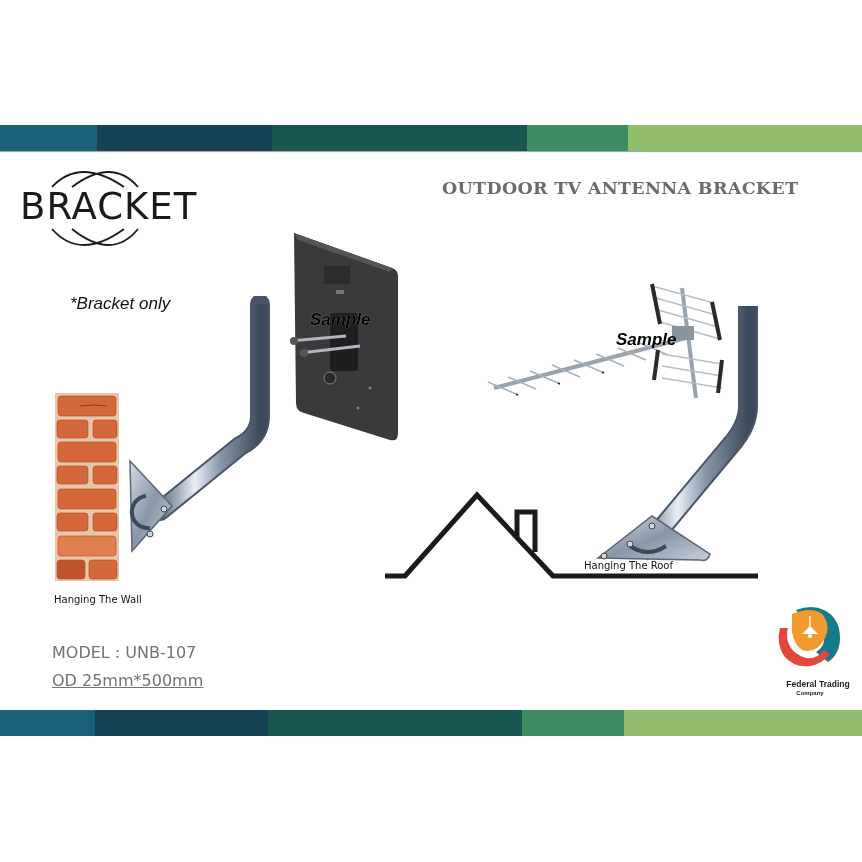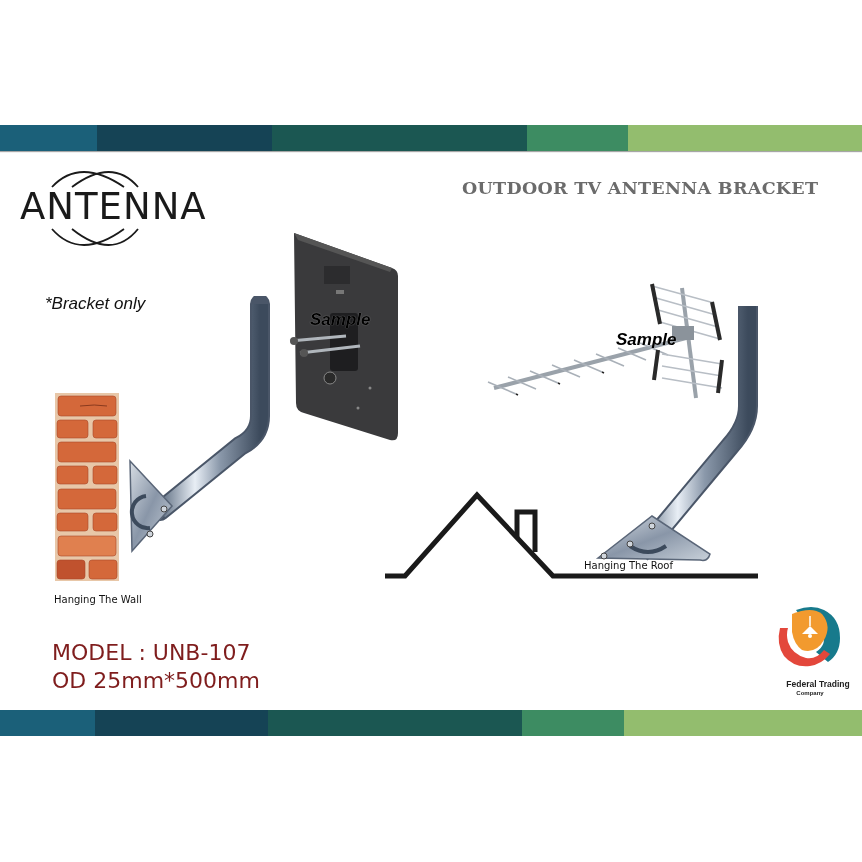--- a/index.html
+++ b/index.html
@@ -6,21 +6,21 @@
   body { width:862px; height:862px; position:relative; overflow:hidden; font-family:"DejaVu Sans", sans-serif; }
   .abs { position:absolute; }
   .band { position:absolute; left:0; width:862px; height:26px; display:flex; }
   .band .seg { height:100%; }
   .band-top { top:125px; box-shadow:0 1px 1px rgba(0,0,0,0.35); }
   .band-bot { top:710px; }
   .logo-text { font-family:"DejaVu Sans", sans-serif; font-size:37px; color:#1a1a1a; letter-spacing:1px; font-weight:400; }
   .title { font-family:"DejaVu Serif", serif; font-weight:bold; font-size:17.5px; color:#6b6b6b; letter-spacing:0.3px; white-space:nowrap; }
   .note { font-family:"Liberation Sans", sans-serif; font-style:italic; font-size:17px; color:#111; }
   .caption { font-family:"DejaVu Sans", sans-serif; font-size:10px; color:#111; white-space:nowrap; }
-  .spec { font-family:"DejaVu Sans", sans-serif; font-size:22px; color:#7f1d1d; white-space:nowrap; line-height:25px;text-align:right; }
+  .spec { font-family:"DejaVu Sans", sans-serif; font-size:16px; color:#737373; white-space:nowrap; line-height:25px;text-align:right; }
   .sample { font-family:"Liberation Sans", sans-serif; font-style:italic; font-weight:bold; font-size:17px; color:#000000; text-shadow:0 0 1px rgba(255,255,255,0.6); white-space:nowrap; }
   .ftc-name { font-family:"Liberation Sans", sans-serif; font-weight:bold; font-size:8.5px; color:#222; white-space:nowrap; text-align:center; }
   .ftc-sub { font-family:"Liberation Sans", sans-serif; font-weight:bold; font-size:6px; color:#222; text-align:center; }
 </style>
 </head>
 <body>
 
 <div class="band band-top">
   <div class="seg" style="width:97px;background:#1b6079"></div>
   <div class="seg" style="width:175px;background:#154355"></div>
@@ -31,26 +31,26 @@
 
 <div class="abs" style="left:20px;top:165px;width:148px;height:86px;">
   <svg width="148" height="86" viewBox="0 0 148 86" style="position:absolute;left:0;top:0;">
     <g fill="none" stroke="#1a1a1a" stroke-width="1.8">
       <path d="M32 22 Q60 -8 104 22"></path>
       <path d="M52 22 Q92 -8 118 22"></path>
       <path d="M32 64 Q60 96 104 64"></path>
       <path d="M52 64 Q92 96 118 64"></path>
     </g>
   </svg>
-  <div class="abs logo-text" style="left:0;top:20px;">ANTENNA</div>
-</div>
-
-<div class="abs title" style="left:462px;top:178px;">OUTDOOR TV ANTENNA BRACKET</div>
-
-<div class="abs note" style="left:45px;top:294px;">*Bracket only</div>
+  <div class="abs logo-text" style="left:0;top:20px;">BRACKET</div>
+</div>
+
+<div class="abs title" style="left:442px;top:178px;">OUTDOOR TV ANTENNA BRACKET</div>
+
+<div class="abs note" style="left:70px;top:294px;">*Bracket only</div>
 
 <div class="abs" style="left:55px;top:393px;width:64px;height:188px;background:#e8c7a8;">
   <svg width="64" height="188" viewBox="0 0 64 188">
     <g fill="#d4683a" stroke="#a8482a" stroke-width="0.6">
       <rect x="3" y="3" width="58" height="20" rx="3"></rect>
       <rect x="2" y="27" width="31" height="18" rx="3"></rect>
       <rect x="38" y="27" width="24" height="18" rx="3"></rect>
       <rect x="3" y="49" width="58" height="20" rx="3"></rect>
       <rect x="2" y="73" width="31" height="18" rx="3"></rect>
       <rect x="38" y="73" width="24" height="18" rx="3"></rect>
@@ -173,21 +173,21 @@
   <path d="M40 250 Q58 262 76 250" stroke="#3c4a5c" stroke-width="4" fill="none"></path>
   <circle cx="62" cy="230" r="3" fill="#d0d6dd" stroke="#444" stroke-width="1"></circle>
   <circle cx="40" cy="248" r="3" fill="#d0d6dd" stroke="#444" stroke-width="1"></circle>
   <circle cx="14" cy="260" r="3" fill="#d0d6dd" stroke="#444" stroke-width="1"></circle>
 </svg>
 
 <div class="abs caption" style="left:54px;top:594px;">Hanging The Wall</div>
 <div class="abs caption" style="left:584px;top:560px;">Hanging The Roof</div>
 
 <div class="abs spec" style="left:52px;top:640px;">MODEL : UNB-107</div>
-<div class="abs spec" style="left:52px;top:668px;">OD 25mm*500mm</div>
+<div class="abs spec" style="left:52px;top:668px;text-decoration:underline;">OD 25mm*500mm</div>
 
 <div class="abs" style="left:766px;top:604px;width:88px;height:96px;">
   <svg width="88" height="68" viewBox="0 0 88 68">
     <circle cx="42" cy="34" r="32" fill="#ffffff"></circle>
     <path d="M30 6 Q46 0 58 6 Q74 14 74 34 Q74 50 62 58 L50 48 Q62 40 56 28 Q50 18 40 20 Z" fill="#177a8c"></path>
     <path d="M26 10 Q46 2 56 10 Q66 22 58 36 Q50 50 36 46 Q28 40 26 28 Z" fill="#f29a2e"></path>
     <path d="M14 24 Q10 40 18 52 Q28 64 44 62 Q56 60 64 50 L58 46 Q50 56 40 54 Q26 50 22 38 Q20 30 22 24 Z" fill="#e3473b"></path>
     <path d="M44 22 L52 30 L36 30 Z" fill="#ffffff"></path>
     <line x1="44" y1="12" x2="44" y2="22" stroke="#ffffff" stroke-width="1.5"></line>
     <circle cx="44" cy="32" r="2" fill="#ffffff"></circle>

